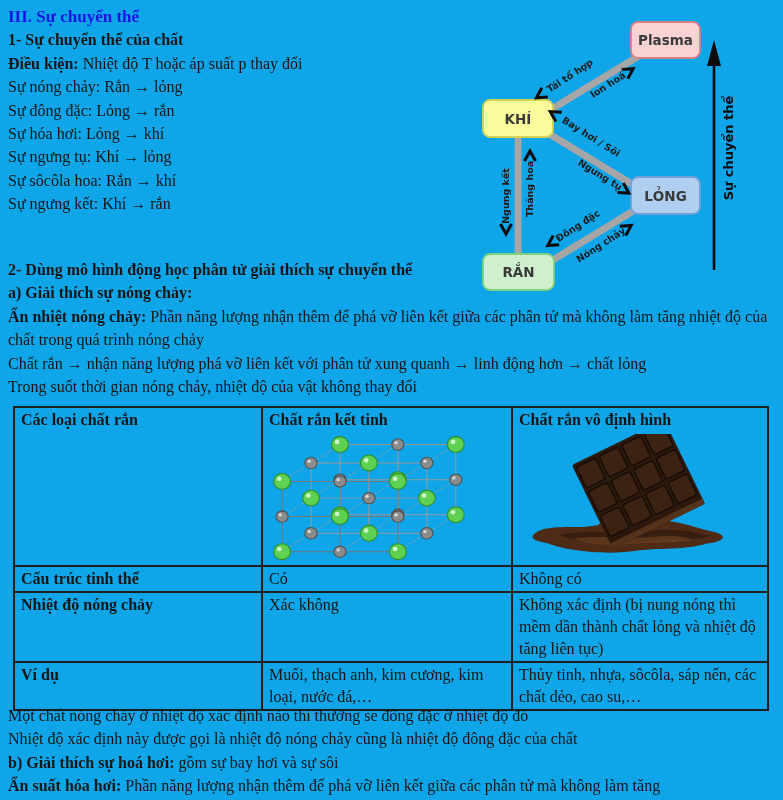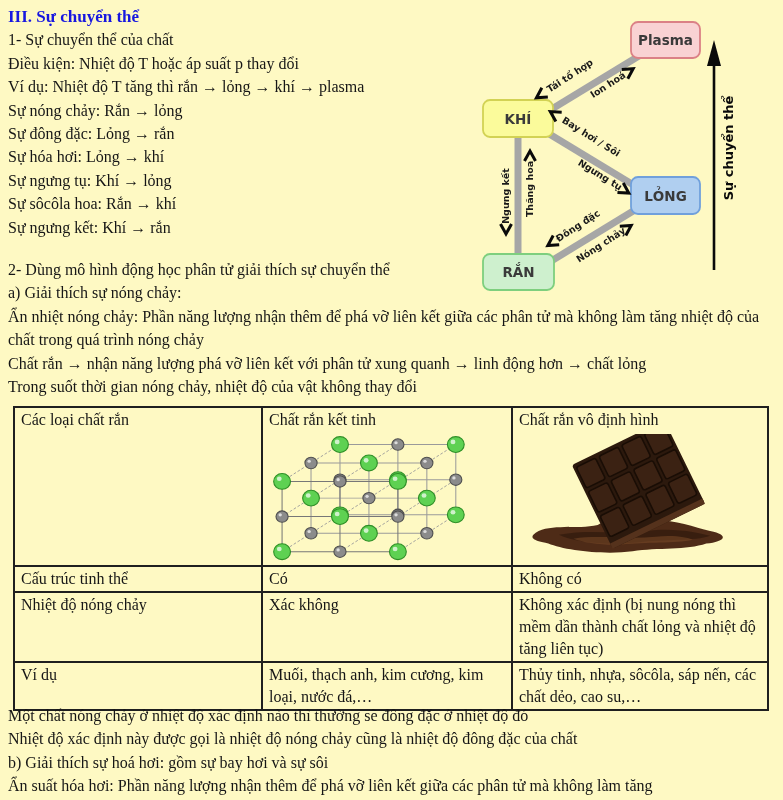--- a/index.html
+++ b/index.html
@@ -1,20 +1,20 @@
 <!DOCTYPE html>
 <html><head>
 <meta charset="utf-8">
 <style>
   html,body{margin:0;padding:0;background:#fff;}
-  #doc{position:relative;width:783px;height:800px;background:#fef9c3;overflow:hidden;
+  #doc{position:relative;width:783px;height:800px;background:#0ea5e9;overflow:hidden;
        font-family:"Liberation Serif","DejaVu Serif",serif;font-size:16px;color:#161616;}
   .blk{position:absolute;left:8px;line-height:23.4px;}
   .title{color:#1717e0;font-weight:bold;font-size:17px;}
-  .bold{font-weight:normal;}
+  .bold{font-weight:bold;}
   .line{white-space:nowrap;}
   .wrap{white-space:normal;}
   
   #diagram{position:absolute;left:438px;top:8px;}
   .edge{stroke:#a6a6a6;stroke-width:7;fill:none;}
   .nodebox{stroke-width:1.8;}
   .nodelbl{font-family:"DejaVu Sans","Liberation Sans",sans-serif;font-size:13.5px;font-weight:600;fill:#3a3a3a;text-anchor:middle;}
   .elbl{font-family:"DejaVu Sans","Liberation Sans",sans-serif;font-size:9.5px;font-weight:600;fill:#1a1a1a;text-anchor:middle;}
   .chev{stroke:#0a0a0a;stroke-width:3;fill:none;}
   .axislbl{font-family:"DejaVu Sans","Liberation Sans",sans-serif;font-size:13px;font-weight:bold;fill:#0a0a0a;text-anchor:middle;}
@@ -25,21 +25,20 @@
 </style>
 </head>
 <body>
 
 <div id="doc">
 
   <div class="blk" style="top:5px;width:470px;">
     <div class="title line">III. Sự chuyển thể</div>
     <div class="bold line">1- Sự chuyển thể của chất</div>
     <div class="line"><span class="bold">Điều kiện:</span><span> Nhiệt độ T hoặc áp suất p thay đổi</span></div>
-    <div class="line">Ví dụ: Nhiệt độ T tăng thì rắn → lỏng → khí → plasma</div>
     <div class="line">Sự nóng chảy: Rắn → lỏng</div>
     <div class="line">Sự đông đặc: Lỏng → rắn</div>
     <div class="line">Sự hóa hơi: Lỏng → khí</div>
     <div class="line">Sự ngưng tụ: Khí → lỏng</div>
     <div class="line">Sự sôcôla hoa: Rắn → khí</div>
     <div class="line">Sự ngưng kết: Khí → rắn</div>
   </div>
 
   <svg id="diagram" width="345" height="292" viewBox="0 0 345 292">
 

